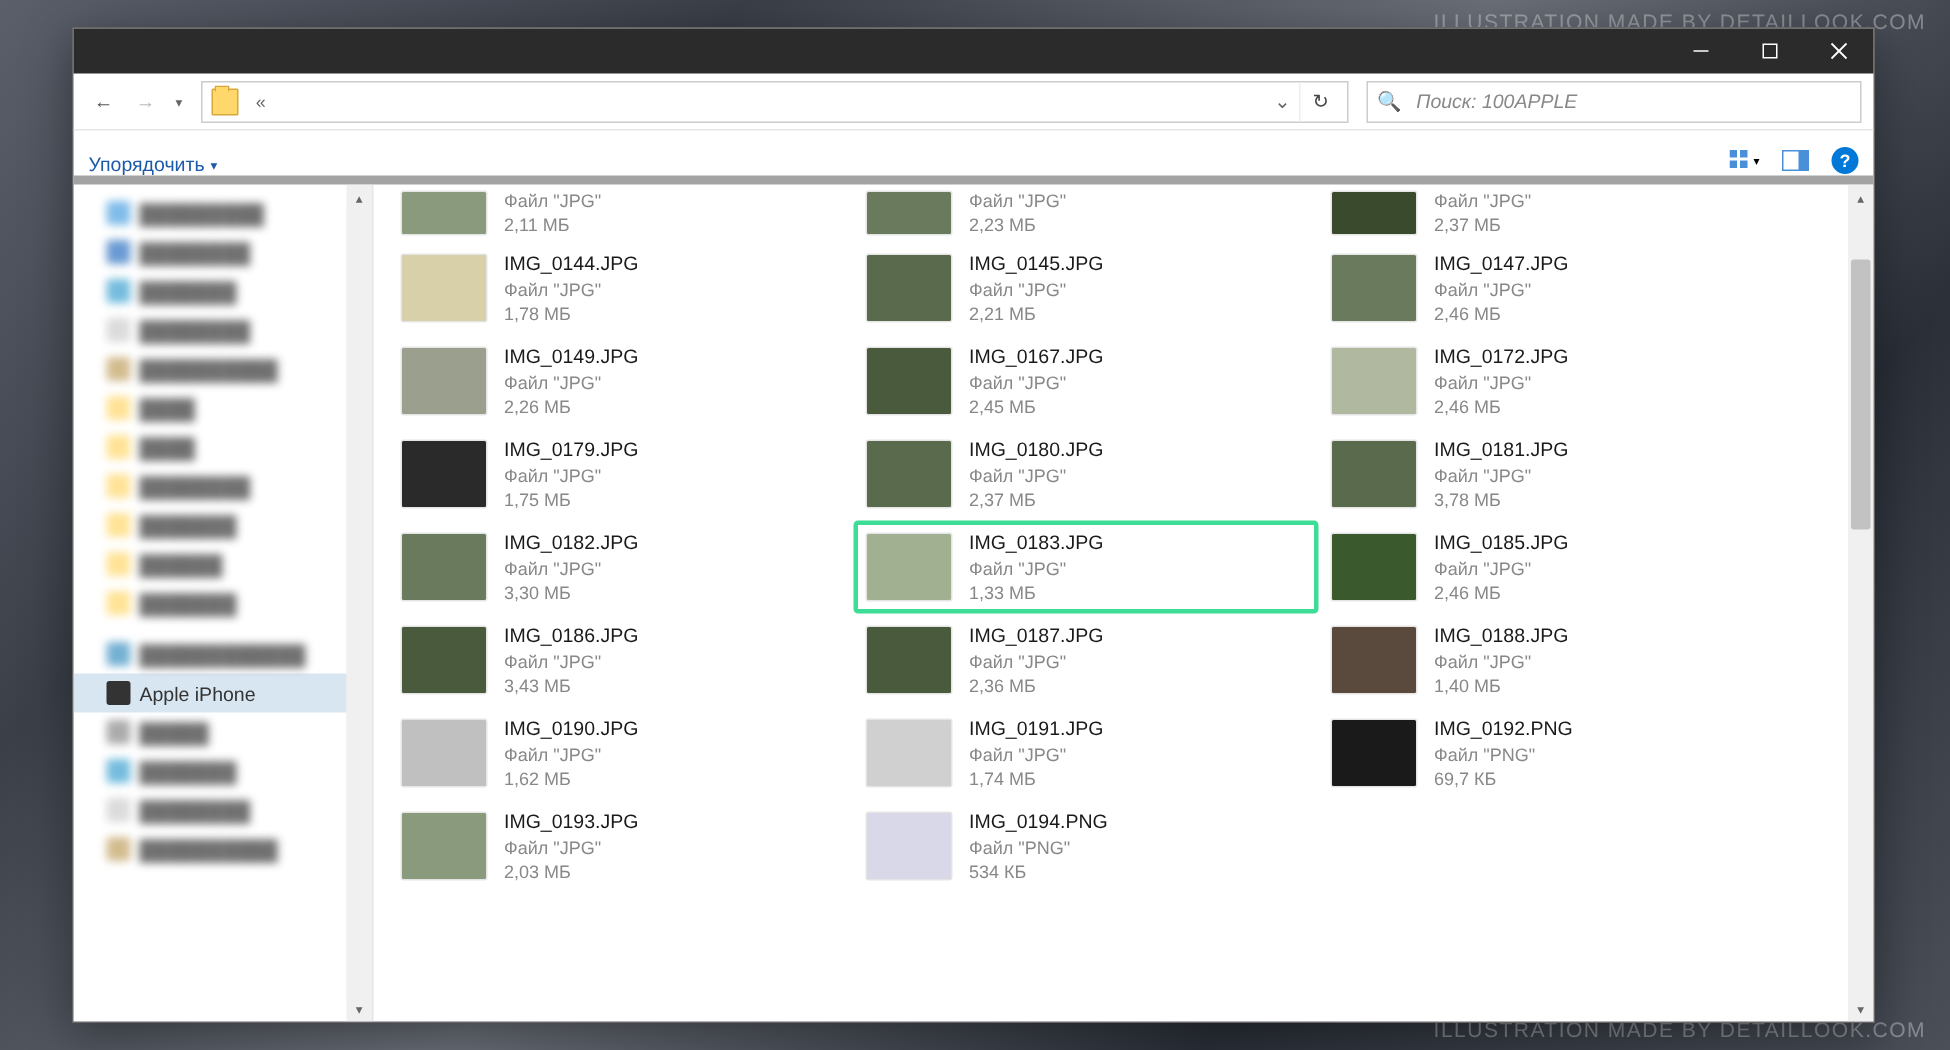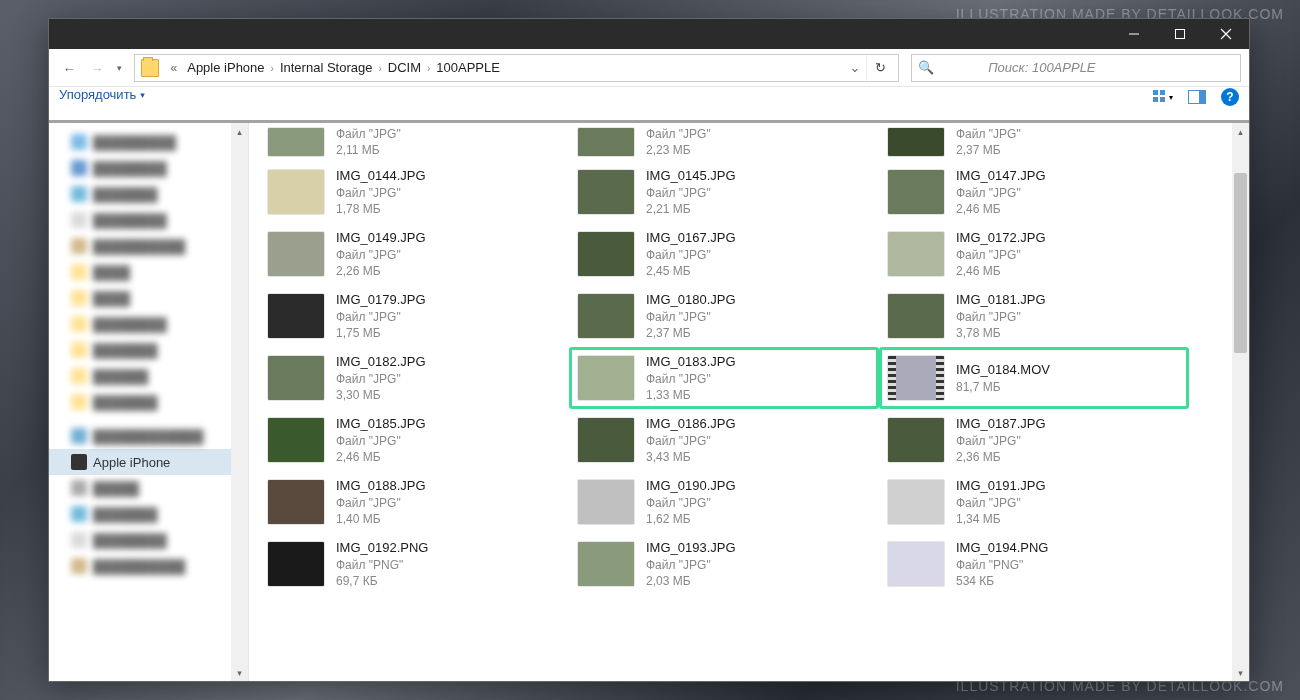--- a/index.html
+++ b/index.html
@@ -44,25 +44,25 @@
 .crumb { padding:0 4px; color:#222; cursor:pointer; white-space:nowrap; }
 .crumb-sep { color:#888; font-size:10px; padding:0 2px; }
 .addr-spacer{flex:1;}
 .addr-drop{ width:22px; text-align:center; color:#666; cursor:pointer;}
 .refresh-btn{ width:28px; text-align:center; color:#444; cursor:pointer; border-left:1px solid #eee; height:26px; line-height:26px;}
 .searchbox {
   width:330px; height:28px; border:1px solid #ccc; display:flex; align-items:center;
   padding:0 6px; color:#888; margin-left:4px;
 }
 .searchbox .mag{ margin-right:10px; color:#888; font-size:13px;}
-.searchbox .ph{ font-style:italic;margin-left:44px; }
+.searchbox .ph{ font-style:italic; }
 
 .toolbar {
-  height:36px; border-bottom:3px solid #a3a3a3;
-  display:flex; align-items:flex-start; padding:0 10px; justify-content:space-between;
+  height:36px; border-bottom:6px solid #a3a3a3;
+  display:flex; align-items:flex-end; padding:0 10px; justify-content:space-between;
 }
 .toolbar-left{ display:flex; align-items:center; gap:6px;}
 .org-btn{ color:#1a5aa8; cursor:pointer; display:flex; align-items:center; gap:4px;}
 .toolbar-right{ display:flex; align-items:center; gap:14px;}
 .tb-ic{ width:20px; height:20px; display:flex; align-items:center; justify-content:center; cursor:pointer;}
 .help-ic{ width:18px;height:18px;border-radius:50%;background:#0078d7;color:#fff;display:flex;align-items:center;justify-content:center;font-size:12px;font-weight:bold;}
 
 .body{ flex:1; display:flex; overflow:hidden; position:relative;}
 .sidebar{ width:200px; border-right:1px solid #e5e5e5; padding:6px 0; overflow:hidden; position:relative;}
 .sidebar-sb{ position:absolute; right:0; top:0; width:17px; height:100%; background:#f0f0f0; display:flex; flex-direction:column; align-items:center;}
@@ -131,21 +131,20 @@
   </div>
 
   <div class="navbar">
     <div class="nav-arrow">←</div>
     <div class="nav-arrow disabled">→</div>
     <div class="chev-down">▾</div>
 
     <div class="addressbar">
       <span class="folder-ic"></span>
       <span class="dbl-chev">«</span>
-      <span id="crumbs"><span class="crumb">Apple iPhone</span><span class="crumb-sep">›</span><span class="crumb">Internal Storage</span><span class="crumb-sep">›</span><span class="crumb">DCIM</span><span class="crumb-sep">›</span><span class="crumb">100APPLE</span></span>
       <span class="addr-spacer"></span>
       <span class="addr-drop">⌄</span>
       <span class="refresh-btn">↻</span>
     </div>
 
     <div class="searchbox">
       <span class="mag">🔍</span>
       <span class="ph">Поиск: 100APPLE</span>
     </div>
   </div>
@@ -359,27 +358,20 @@
             </div>
           </div>
           <div class="file hl">
             <div class="thumb-img" style="background: rgb(160, 176, 144);"></div>
             <div class="finfo">
               <div class="fname">IMG_0183.JPG</div>
               <div class="ftype">Файл "JPG"</div>
               <div class="fsize">1,33 МБ</div>
             </div>
           </div>
-          <div class="file hl">
-            <div class="thumb-img mov"></div>
-            <div class="finfo">
-              <div class="fname">IMG_0184.MOV</div>
-              <div class="fsize">81,7 МБ</div>
-            </div>
-          </div>
           <div class="file">
             <div class="thumb-img" style="background: rgb(58, 90, 45);"></div>
             <div class="finfo">
               <div class="fname">IMG_0185.JPG</div>
               <div class="ftype">Файл "JPG"</div>
               <div class="fsize">2,46 МБ</div>
             </div>
           </div>
           <div class="file">
             <div class="thumb-img" style="background: rgb(74, 90, 61);"></div>
@@ -411,21 +403,21 @@
               <div class="fname">IMG_0190.JPG</div>
               <div class="ftype">Файл "JPG"</div>
               <div class="fsize">1,62 МБ</div>
             </div>
           </div>
           <div class="file">
             <div class="thumb-img" style="background: rgb(208, 208, 208);"></div>
             <div class="finfo">
               <div class="fname">IMG_0191.JPG</div>
               <div class="ftype">Файл "JPG"</div>
-              <div class="fsize">1,34 МБ</div>
+              <div class="fsize">1,74 МБ</div>
             </div>
           </div>
           <div class="file">
             <div class="thumb-img" style="background: rgb(26, 26, 26);"></div>
             <div class="finfo">
               <div class="fname">IMG_0192.PNG</div>
               <div class="ftype">Файл "PNG"</div>
               <div class="fsize">69,7 КБ</div>
             </div>
           </div>

